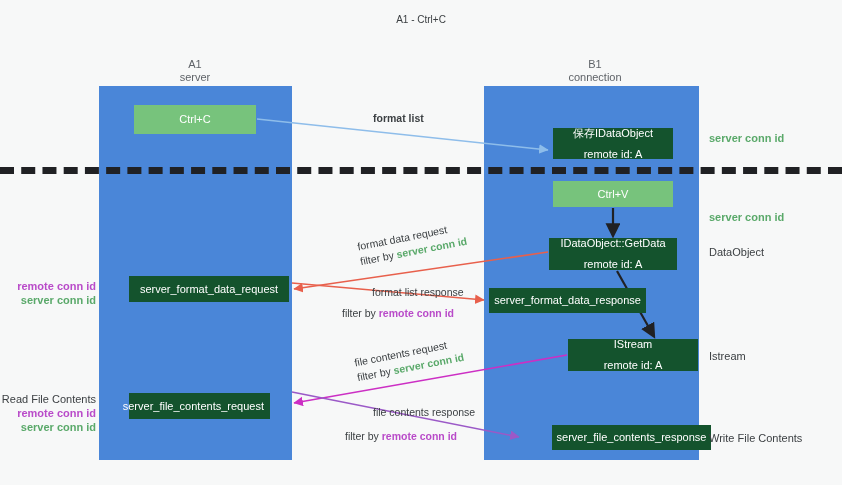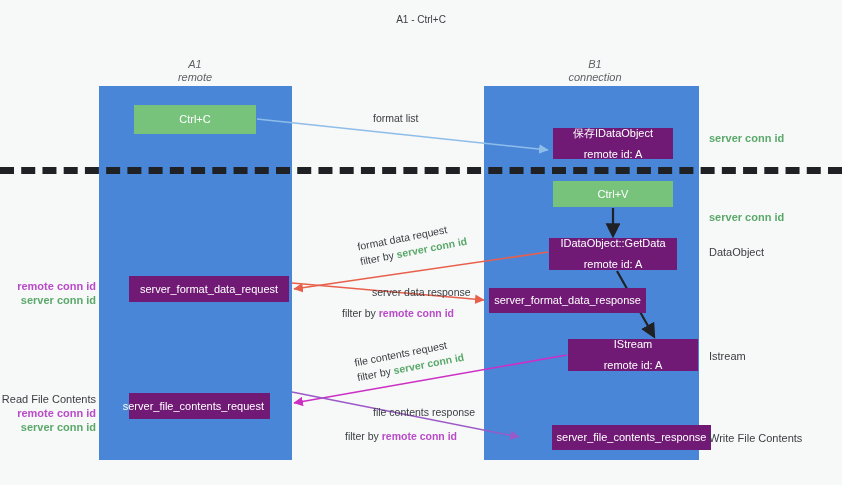--- a/index.html
+++ b/index.html
@@ -25,21 +25,20 @@
   }
 
   
   .col-head {
     position: absolute;
     text-align: center;
     color: #5f6368;
     font-size: 11px;
     line-height: 13px;
     width: 160px;
-    font-style: italic;
   }
   .col-head .c1 { display:block; }
   .col-head .c2 { display:block; }
   #head-a1 { left: 115px; top: 58px; }
   #head-b1 { left: 515px; top: 58px; }
 
   
   .lane {
     position: absolute;
     background: #4a86d8;
@@ -61,21 +60,21 @@
     box-sizing: border-box;
     display: flex; flex-direction: column;
     align-items: center; justify-content: center;
     color: #ffffff;
     font-size: 11px;
     line-height: 13px;
     text-align: center;
     padding: 2px 6px;
   }
   .node.green  { background: #77c37c; }
-  .node.orange { background: #701a75; gap: 8px; }
+  .node.orange { background: #14532d; gap: 8px; }
   .node .l2 { display:block; }
 
   #n-ctrlc   { left: 134px; top: 105px; width: 122px; height: 29px; }
   #n-save    { left: 553px; top: 128px; width: 120px; height: 31px; }
   #n-ctrlv   { left: 553px; top: 181px; width: 120px; height: 26px; }
   #n-getdata { left: 549px; top: 238px; width: 128px; height: 32px; }
   #n-istream { left: 568px; top: 339px; width: 130px; height: 32px; }
   #n-sfdreq  { left: 129px; top: 276px; width: 160px; height: 26px; }
   #n-sfdres  { left: 489px; top: 288px; width: 157px; height: 25px; }
   #n-sfcreq  { left: 129px; top: 393px; width: 141px; height: 26px; align-items: flex-end; }
@@ -113,21 +112,21 @@
   
   .edge-label {
     position: absolute;
     font-size: 10.5px;
     line-height: 15px;
     color: #3c4043;
     white-space: nowrap;
   }
   .edge-label .row { display: block; }
 
-  #e-formatlist { left: 373px; top: 111px; }
+  #e-formatlist { left: 373px; top: 111px; font-weight: bold; }
   #e-fdreq { left: 358px; top: 229px; transform: rotate(-11deg); }
   #e-fdres { left: 334px; top: 285px; }
   #e-fcreq { left: 355px; top: 345px; transform: rotate(-11deg); }
   #e-fcres { left: 345px; top: 405px; }
 
   svg#wires { position: absolute; inset: 0; width: 842px; height: 485px; }
 </style>
 </head>
 <body>
 
@@ -135,21 +134,21 @@
 
   <div class="title-block">
     <div>A1 - Ctrl+C</div>
   </div>
 
   <div class="lane" id="lane-a1"></div>
   <div class="lane" id="lane-b1"></div>
 
   <div class="col-head" id="head-a1">
     <span class="c1">A1</span>
-    <span class="c2">remote</span>
+    <span class="c2">server</span>
   </div>
   <div class="col-head" id="head-b1">
     <span class="c1">B1</span>
     <span class="c2">connection</span>
   </div>
 
   <svg id="wires">
     <defs>
       <marker id="ah-lightblue" markerWidth="7" markerHeight="7" refX="5.6" refY="3" orient="auto">
         <path d="M0,0 L6,3 L0,6 z" fill="#8ebdea"></path>
@@ -227,21 +226,21 @@
   <div class="edge-label" id="e-formatlist">
     <span class="row">format list</span>
   </div>
 
   <div class="edge-label" id="e-fdreq">
     <span class="row">format data request</span>
     <span class="row"><span>filter by </span><span class="green-txt">server conn id</span></span>
   </div>
 
   <div class="edge-label" id="e-fdres">
-    <span class="row" style="padding-left:38px">server data response</span>
+    <span class="row" style="padding-left:38px">format list response</span>
     <span class="row" style="padding-left:8px;margin-top:6px"><span>filter by </span><span class="purple-txt">remote conn id</span></span>
   </div>
 
   <div class="edge-label" id="e-fcreq">
     <span class="row">file contents request</span>
     <span class="row"><span>filter by </span><span class="green-txt">server conn id</span></span>
   </div>
 
   <div class="edge-label" id="e-fcres">
     <span class="row" style="padding-left:28px">file contents response</span>

